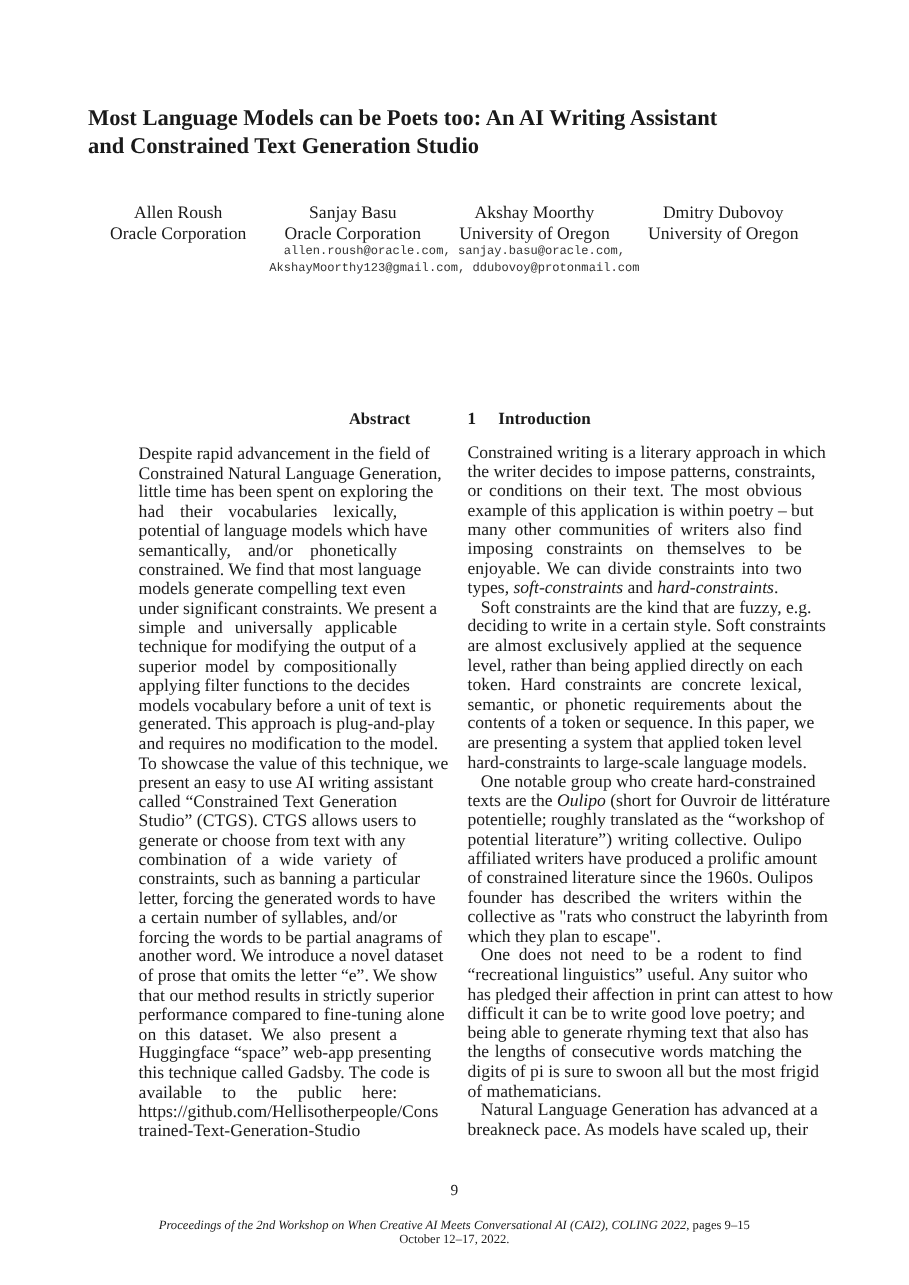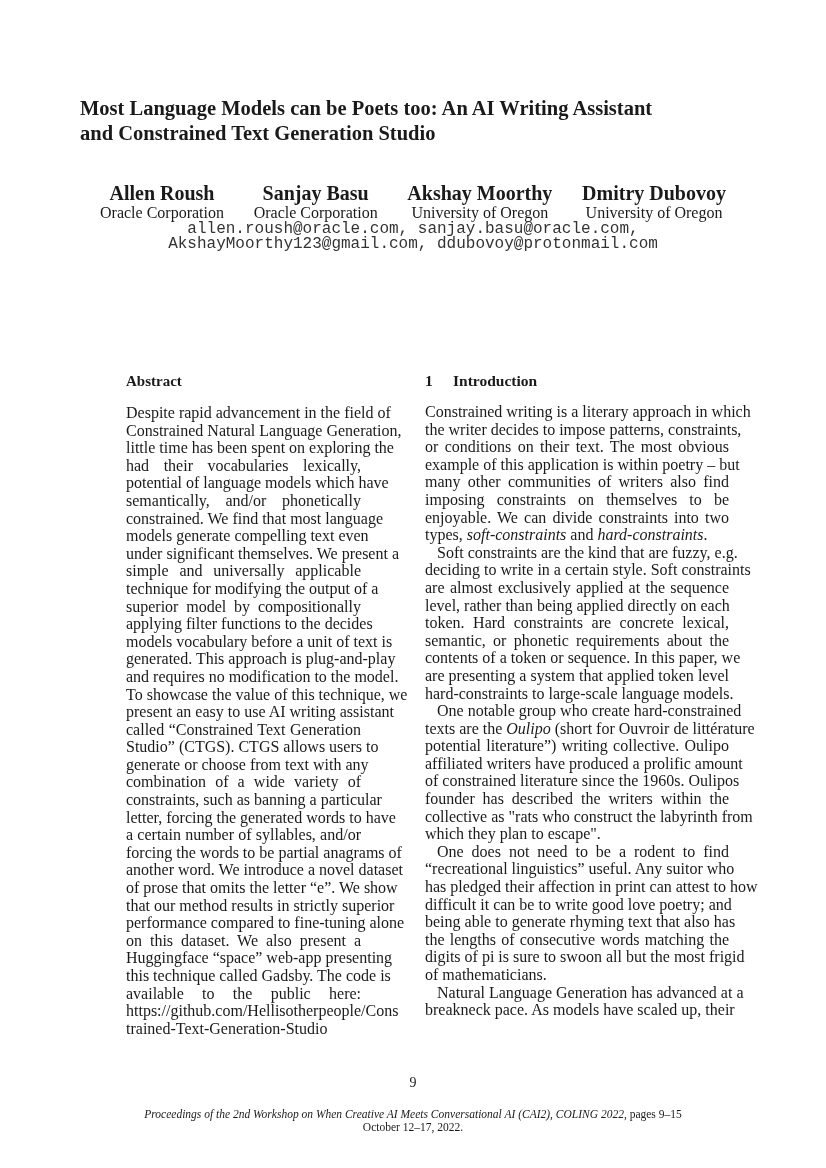--- a/index.html
+++ b/index.html
@@ -2,31 +2,31 @@
 <html><head>
 <meta charset="utf-8">
 <style>
   html, body { margin: 0; padding: 0; background: #ffffff; }
   body { width: 826px; height: 1168px; position: relative; overflow: hidden; color: #1a1a1a;
          font-family: "Liberation Serif", "DejaVu Serif", serif; }
   .title { position: absolute; top: 96px; left: 80px; width: 666px; text-align: left;
            font-weight: bold; font-size: 20.5px; line-height: 25px; }
   .authors { position: absolute; top: 184px; left: 100px; width: 626px; display: flex; justify-content: space-between; }
   .author { text-align: center; }
-  .author .name { font-weight: bold; font-size: 20px; line-height: 19px; }
+  .author .name { font-weight: normal; font-size: 16px; line-height: 19px; }
   .author .aff { font-size: 16px; line-height: 19px; text-align: center; }
   .emails { position: absolute; top: 222px; left: 100px; width: 626px; text-align: center;
-            font-family: "Liberation Mono", "DejaVu Sans Mono", monospace; font-size: 16px; line-height: 14.5px; color: #333; }
+            font-family: "Liberation Mono", "DejaVu Sans Mono", monospace; font-size: 11px; line-height: 14.5px; color: #333; }
   .col { position: absolute; text-align: justify; font-size: 16px; line-height: 17.6px; }
   .col .line { display: block; text-align: justify; text-align-last: justify; white-space: nowrap; height: 17.6px; }
   .col .line.last { text-align-last: left; }
   .col .line.indent { padding-left: 12px; }
   .left { left: 126px; width: 235px; top: 404px; }
   .right { left: 425px; width: 304px; top: 403px; }
-  .abstract-head { position: absolute; top: 373px; left: 126px; width: 247px; text-align: left;
+  .abstract-head { position: absolute; top: 373px; left: 126px; width: 247px; text-align: right;
                    font-weight: bold; font-size: 15px; }
   .sec-head { position: absolute; top: 372px; left: 425px; font-weight: bold; font-size: 15.5px; }
   .sec-head .num { display: inline-block; width: 28px; }
   .pagenum { position: absolute; top: 1075px; left: 0; width: 826px; text-align: center; font-size: 14px; }
   .footer { position: absolute; top: 1108px; left: 0; width: 826px; text-align: center; font-size: 11.5px; line-height: 13px; }
   .footer .venue { font-style: italic; font-family: Liberation Serif, serif; }
   i { font-style: italic; }
 </style>
 </head>
 <body>
@@ -63,21 +63,21 @@
 <div class="abstract-head">Abstract</div>
 <div class="col left" id="abstract-body">
     <span class="line">Despite rapid advancement in the field of</span>
     <span class="line">Constrained Natural Language Generation,</span>
     <span class="line">little time has been spent on exploring the</span>
     <span class="line">had their vocabularies lexically,</span>
     <span class="line">potential of language models which have</span>
     <span class="line">semantically, and/or phonetically</span>
     <span class="line">constrained. We find that most language</span>
     <span class="line">models generate compelling text even</span>
-    <span class="line">under significant themselves. We present a</span>
+    <span class="line">under significant constraints. We present a</span>
     <span class="line">simple and universally applicable</span>
     <span class="line">technique for modifying the output of a</span>
     <span class="line">superior model by compositionally</span>
     <span class="line">applying filter functions to the decides</span>
     <span class="line">models vocabulary before a unit of text is</span>
     <span class="line">generated. This approach is plug-and-play</span>
     <span class="line">and requires no modification to the model.</span>
     <span class="line">To showcase the value of this technique, we</span>
     <span class="line">present an easy to use AI writing assistant</span>
     <span class="line">called “Constrained Text Generation</span>
@@ -116,20 +116,21 @@
     <span class="line">deciding to write in a certain style. Soft constraints</span>
     <span class="line">are almost exclusively applied at the sequence</span>
     <span class="line">level, rather than being applied directly on each</span>
     <span class="line">token. Hard constraints are concrete lexical,</span>
     <span class="line">semantic, or phonetic requirements about the</span>
     <span class="line">contents of a token or sequence. In this paper, we</span>
     <span class="line">are presenting a system that applied token level</span>
     <span class="line last">hard-constraints to large-scale language models.</span>
     <span class="line indent">One notable group who create hard-constrained</span>
     <span class="line">texts are the <i>Oulipo</i> (short for Ouvroir de littérature</span>
+    <span class="line">potentielle; roughly translated as the “workshop of</span>
     <span class="line">potential literature”) writing collective. Oulipo</span>
     <span class="line">affiliated writers have produced a prolific amount</span>
     <span class="line">of constrained literature since the 1960s. Oulipos</span>
     <span class="line">founder has described the writers within the</span>
     <span class="line">collective as "rats who construct the labyrinth from</span>
     <span class="line last">which they plan to escape".</span>
     <span class="line indent">One does not need to be a rodent to find</span>
     <span class="line">“recreational linguistics” useful. Any suitor who</span>
     <span class="line">has pledged their affection in print can attest to how</span>
     <span class="line">difficult it can be to write good love poetry; and</span>

